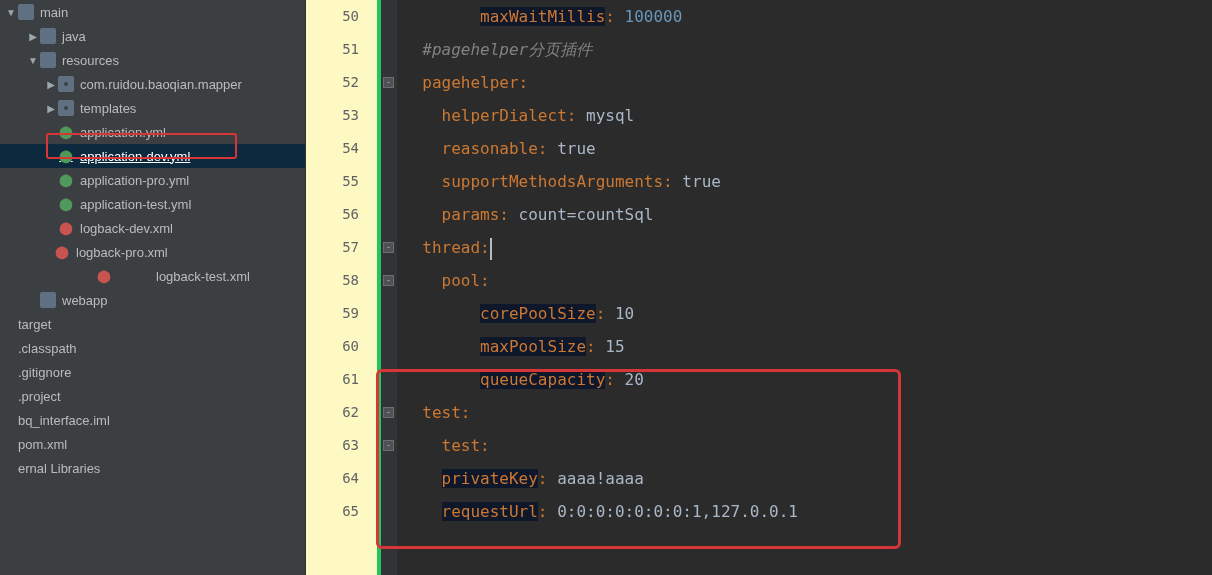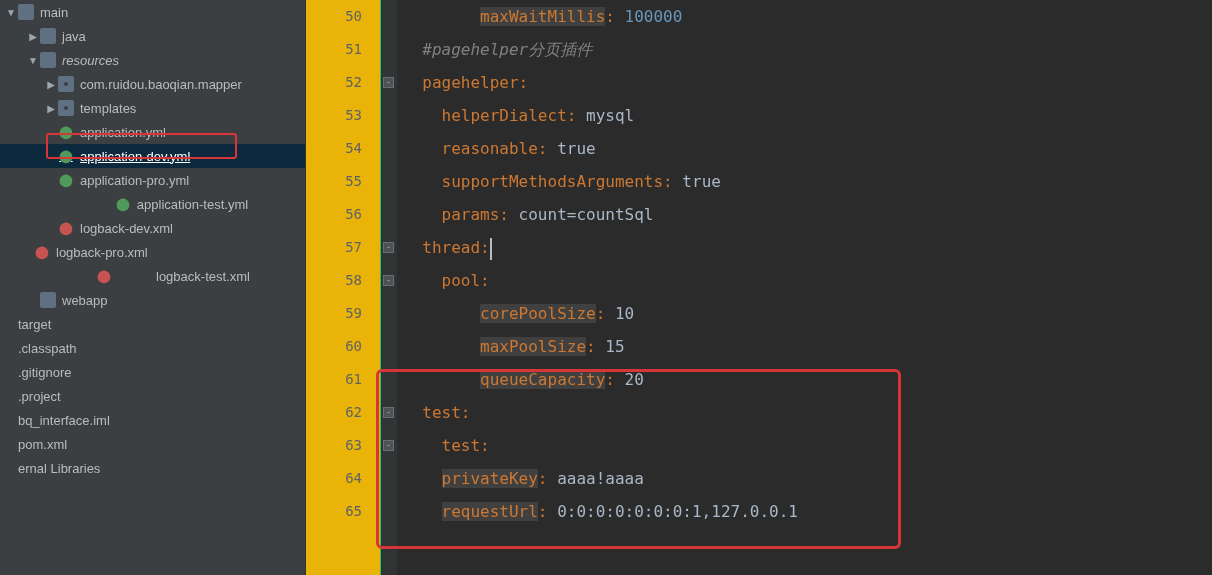--- a/index.html
+++ b/index.html
@@ -77,25 +77,25 @@
 
   
   .editor {
     flex:1;
     display:flex;
     background:#2b2b2b;
     position:relative;
   }
   .gutter {
     width:75px;
-    background:#eab308;
+    background:#fef9c3;
     color:#606366;
     text-align:right;
     padding-right:18px;
-    border-right:1px solid #22c55e;
+    border-right:4px solid #22c55e;
     font-size:14px;
     line-height:33px;
   }
   .fold-col {
     width:16px;
     background:#313335;
     position:relative;
   }
   .fold-mark {
     position:absolute;
@@ -112,21 +112,21 @@
   .code {
     flex:1;
     padding-left:6px;
     font-size:16px;
     line-height:33px;
     position:relative;
     font-family:"Consolas","Menlo",monospace;
   }
   .code-line { height:33px; white-space:pre; }
   .tok-key     { color:#cc7832; }
-  .tok-key-hl  { color:#cc7832; background:#404040;margin-top:36px; }
+  .tok-key-hl  { color:#cc7832; background:#0f172a;margin-top:36px; }
   .tok-val     { color:#a9b7c6; }
   .tok-num     { color:#6897bb; }
   .tok-comment { color:#808080; font-style:italic; }
   .tok-colon   { color:#cc7832; }
   .caret {
     display:inline-block; width:2px; height:22px; background:#bbbbbb; vertical-align:middle;
   }
 
   .editor-highlight-box {
     position:absolute;
@@ -146,21 +146,21 @@
     <div class="tree-row" style="">
       <span class="tree-arrow open"></span>
       <span class="tree-icon icon-folder"></span>
       <span class="tree-label">main</span>
     </div>
     <div class="tree-row" style="padding-left: 26px;">
       <span class="tree-arrow closed"></span>
       <span class="tree-icon icon-folder"></span>
       <span class="tree-label">java</span>
     </div>
-    <div class="tree-row" style="padding-left: 26px; font-style: italic;">
+    <div class="tree-row" style="padding-left: 26px;">
       <span class="tree-arrow open"></span>
       <span class="tree-icon icon-folder"></span>
       <span class="tree-label">resources</span>
     </div>
     <div class="tree-row" style="padding-left: 44px;">
       <span class="tree-arrow closed"></span>
       <span class="tree-icon icon-pkg"></span>
       <span class="tree-label">com.ruidou.baoqian.mapper</span>
     </div>
     <div class="tree-row" style="padding-left: 44px;">
@@ -176,31 +176,31 @@
     <div class="tree-row selected" style="padding-left: 44px; text-decoration: underline;">
       <span class="tree-arrow none"></span>
       <span class="tree-icon icon-yml"></span>
       <span class="tree-label">application-dev.yml</span>
     </div>
     <div class="tree-row" style="padding-left: 44px;">
       <span class="tree-arrow none"></span>
       <span class="tree-icon icon-yml"></span>
       <span class="tree-label">application-pro.yml</span>
     </div>
-    <div class="tree-row" style="padding-left: 44px; justify-content: center;">
+    <div class="tree-row" style="padding-left: 44px;">
       <span class="tree-arrow none"></span>
       <span class="tree-icon icon-yml"></span>
       <span class="tree-label">application-test.yml</span>
     </div>
     <div class="tree-row" style="padding-left: 44px;">
       <span class="tree-arrow none"></span>
       <span class="tree-icon icon-xml"></span>
       <span class="tree-label">logback-dev.xml</span>
     </div>
-    <div class="tree-row" style="padding-left: 20px;">
+    <div class="tree-row" style="padding-left: 40px;">
       <span class="tree-arrow none"></span>
       <span class="tree-icon icon-xml"></span>
       <span class="tree-label">logback-pro.xml</span>
     </div>
     <div class="tree-row" style="padding-left: 44px; gap: 38px;">
       <span class="tree-arrow none"></span>
       <span class="tree-icon icon-xml"></span>
       <span class="tree-label">logback-test.xml</span>
     </div>
     <div class="tree-row" style="padding-left: 26px;">

